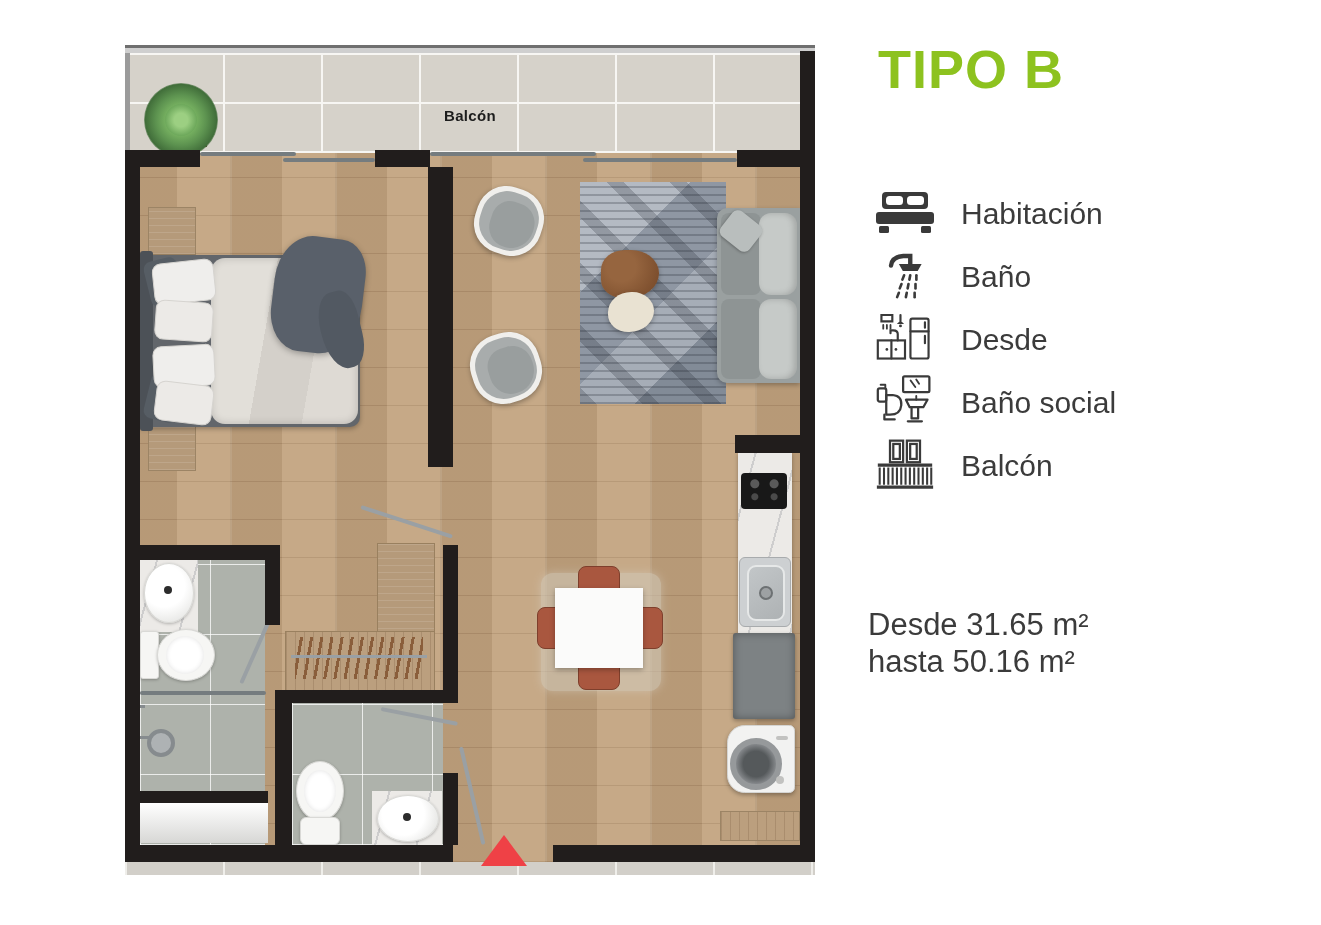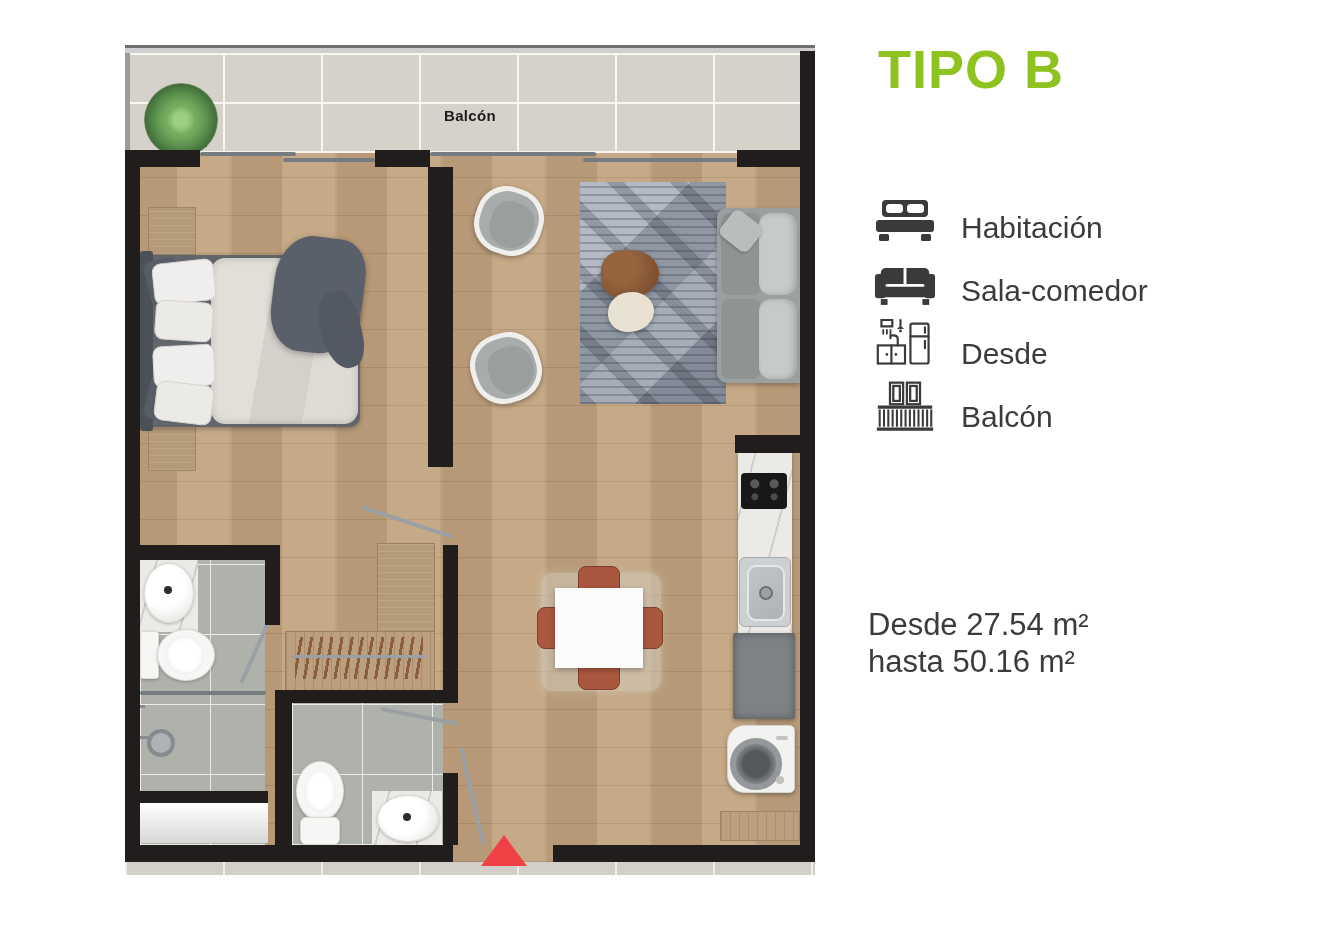--- a/index.html
+++ b/index.html
@@ -67,21 +67,21 @@
   }
   .hangers{
     background-image:repeating-linear-gradient(100deg, transparent 0 5px, #8a5e3b 5px 8px, transparent 8px 10px);
   }
   
   .title{
     position:absolute;left:878px;top:38px;font-size:54px;font-weight:700;
     color:var(--accent-green);letter-spacing:1px;
   }
   .legend{position:absolute;left:863px;top:182px;width:420px;}
-  .legend-row{display:flex;align-items:flex-end;height:63px;}
+  .legend-row{display:flex;align-items:center;height:63px;}
   .legend-icon{width:84px;display:flex;justify-content:center;align-items:center;flex:0 0 84px;}
   .legend-label{font-size:30px;color:var(--text-dark);padding-left:14px;}
   .area{position:absolute;left:862px;top:606px;display:flex;align-items:center;}
   .area-icon{width:78px;flex:0 0 78px;position:relative;}
   .m2-label{position:absolute;left:15px;top:33px;font-size:21px;font-weight:700;color:var(--text-dark);}
   .area-text{font-size:31px;color:var(--text-dark);line-height:37px;padding-left:6px;}
 </style>
 </head>
 <body>
 
@@ -239,34 +239,37 @@
         <g fill="#ffffff">
           <rect x="13" y="5" width="17" height="9" rx="3.5"></rect>
           <rect x="34" y="5" width="17" height="9" rx="3.5"></rect>
         </g>
       </svg>
     </span>
     <span class="legend-label">Habitación</span>
   </div>
   <div class="legend-row">
     <span class="legend-icon">
-      <svg viewBox="0 0 64 44" width="62" height="43">
-        <g fill="#3a3a3a">
-          <rect x="7" y="3" width="50" height="17" rx="5"></rect>
-          <rect x="1" y="9" width="11" height="25" rx="3"></rect>
-          <rect x="52" y="9" width="11" height="25" rx="3"></rect>
-          <rect x="9" y="22" width="46" height="11" rx="2"></rect>
-          <rect x="7" y="35" width="7" height="6"></rect>
-          <rect x="50" y="35" width="7" height="6"></rect>
+      <svg viewBox="0 0 64 56" width="56" height="50">
+        <path d="M16 15 Q17 5 30 4 L38 4 L38 13" fill="none" stroke="#3a3a3a" stroke-width="5" stroke-linecap="round"></path>
+        <path d="M25 13 h26 l-4.5 8 h-17 z" fill="#3a3a3a"></path>
+        <g stroke="#3a3a3a" stroke-width="3" stroke-linecap="round">
+          <line x1="31" y1="26" x2="29" y2="31"></line>
+            <line x1="38" y1="26" x2="37" y2="31"></line>
+            <line x1="45" y1="26" x2="45" y2="31"></line>
+          <line x1="28" y1="36" x2="26" y2="41"></line>
+            <line x1="36" y1="36" x2="35" y2="41"></line>
+            <line x1="44" y1="36" x2="44" y2="41"></line>
+          <line x1="25" y1="46" x2="23" y2="51"></line>
+            <line x1="34" y1="46" x2="33" y2="51"></line>
+            <line x1="43" y1="46" x2="43" y2="51"></line>
         </g>
-        <rect x="30.5" y="3" width="3" height="17" fill="#ffffff"></rect>
-        <rect x="13" y="19.5" width="38" height="2.5" fill="#ffffff"></rect>
-      </svg>
-    </span>
-    <span class="legend-label">Sala-comedor</span>
+      </svg>
+    </span>
+    <span class="legend-label">Baño</span>
   </div>
   <div class="legend-row">
     <span class="legend-icon">
       <svg viewBox="0 0 64 58" width="58" height="53" fill="none" stroke="#3a3a3a" stroke-width="2.4" stroke-linecap="round">
         <path d="M6 2 h12 v7 h-12 z"></path>
         <path d="M8 13 v4 M12 13 v4 M16 13 v4" stroke-width="2"></path>
         <path d="M27 2 v6"></path>
         <path d="M23 12 l4 -4 l4 4 z" fill="#3a3a3a" stroke="none"></path>
         <circle cx="27" cy="14" r="1.6" fill="#3a3a3a" stroke="none"></circle>
         <path d="M24 30 v-7 q0 -4 -5 -4 h-3 v3"></path>
@@ -276,32 +279,49 @@
         <circle cx="22" cy="40" r="1.5" fill="#3a3a3a" stroke="none"></circle>
         <rect x="38" y="6" width="20" height="44" rx="2"></rect>
         <path d="M38 20 h20"></path>
         <path d="M54 10 v6 M54 25 v8"></path>
       </svg>
     </span>
     <span class="legend-label">Desde</span>
   </div>
   <div class="legend-row">
     <span class="legend-icon">
+      <svg viewBox="0 0 64 58" width="60" height="55" fill="none" stroke="#3a3a3a" stroke-width="2.4" stroke-linecap="round" stroke-linejoin="round">
+        <rect x="30" y="1" width="28" height="17" rx="1.5"></rect>
+        <path d="M38 5.5 l5 7 M44 4.5 l3 4.5" stroke-width="2"></path>
+        <path d="M44 22 v4" stroke-width="2"></path>
+        <path d="M33 26 h23 l-4.5 8 h-14.5 z"></path>
+        <path d="M39 34 v12 h7 v-12"></path>
+        <path d="M35 49 h15"></path>
+        <rect x="3" y="14" width="9" height="14" rx="2"></rect>
+        <path d="M6 10 h5 v4" stroke-width="2"></path>
+        <path d="M12 21 h7 q10 1 9 11 q-1 10 -12 10 h-4 z"></path>
+        <path d="M10 42 v5 h11"></path>
+      </svg>
+    </span>
+    <span class="legend-label">Baño social</span>
+  </div>
+  <div class="legend-row">
+    <span class="legend-icon">
       <svg viewBox="0 0 64 56" width="60" height="53" fill="none" stroke="#3a3a3a" stroke-width="2.4">
         <rect x="16" y="1.5" width="14" height="23"></rect>
         <rect x="34" y="1.5" width="14" height="23"></rect>
         <rect x="19.5" y="5" width="7" height="16"></rect>
         <rect x="37.5" y="5" width="7" height="16"></rect>
         <path d="M3 27.5 h58" stroke-width="3.4"></path>
         <path d="M5 30 V48.5 M9.6 30 V48.5 M14.2 30 V48.5 M18.8 30 V48.5 M23.4 30 V48.5 M28 30 V48.5 M32.6 30 V48.5 M37.2 30 V48.5 M41.8 30 V48.5 M46.4 30 V48.5 M51 30 V48.5 M55.6 30 V48.5 M60 30 V48.5" stroke-width="2.2"></path>
         <path d="M2 51 h60" stroke-width="3.4"></path>
       </svg>
     </span>
     <span class="legend-label">Balcón</span>
   </div>
 </div>
 
 <div class="area">
   <span class="area-text">
-    <span style="display:block;">Desde 27.54 m²</span>
+    <span style="display:block;">Desde 31.65 m²</span>
     <span style="display:block;">hasta 50.16 m²</span>
   </span>
 </div>
 
 </body></html>

